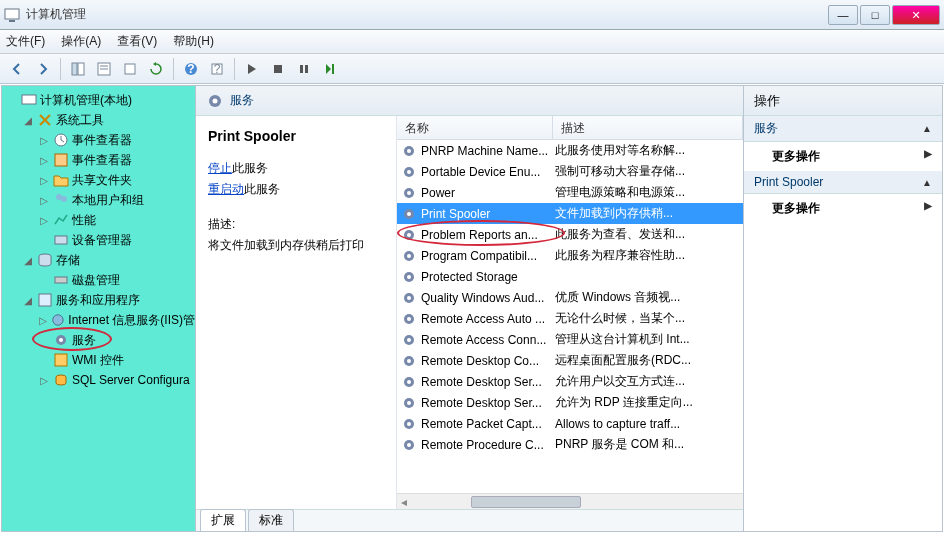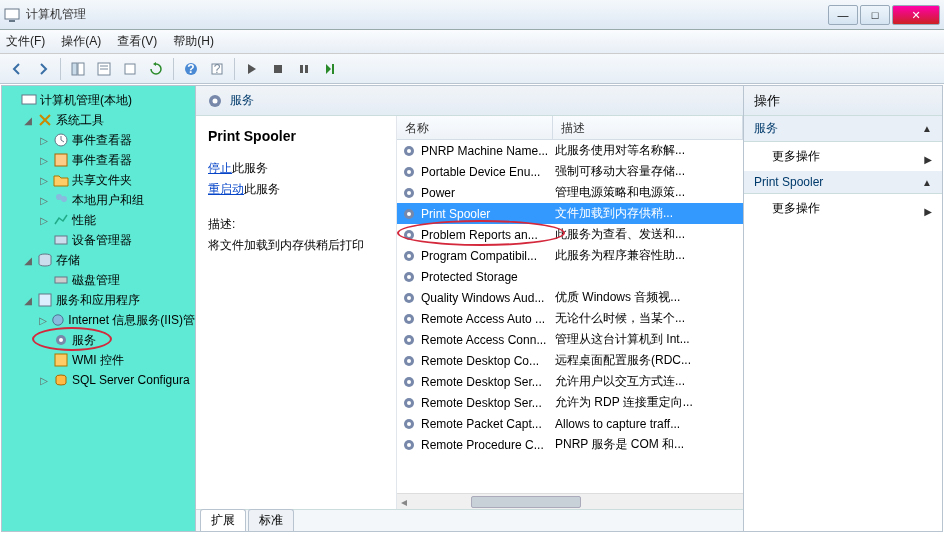--- a/index.html
+++ b/index.html
@@ -50,21 +50,21 @@
 .hscroll { height: 16px; background: #f0f0f0; border-top: 1px solid #ddd; display: flex; align-items: center; }
 .hscroll .thumb { height: 12px; background: #c8d0d8; border: 1px solid #aab; border-radius: 2px; }
 
 .tabs { height: 22px; border-top: 1px solid #cdd; display: flex; align-items: flex-end; padding-left: 4px; background: #f4f7fa; }
 .tab { padding: 2px 10px; border: 1px solid #b8c4d0; border-bottom: none; margin-right: 2px; background: #fff; border-radius: 3px 3px 0 0; font-size: 12px; }
 .tab.inactive { background: #eef2f6; }
 
 .actions { width: 198px; display: flex; flex-direction: column; }
 .actions-h { height: 30px; background: linear-gradient(#f0f4f8,#e4ecf4); border-bottom: 1px solid #cdd; padding: 6px 10px; font-size: 13px; }
 .act-sec { background: #e8eff7; border-bottom: 1px solid #cdd; padding: 4px 10px; display: flex; justify-content: space-between; align-items: center; color: #003a6b; }
-.act-item { padding: 6px 10px 6px 28px; display: flex; justify-content: space-between; align-items: flex-end; }
+.act-item { padding: 6px 10px 6px 28px; display: flex; justify-content: space-between; align-items: flex-start; font-weight: bold; }
 .tri { font-size: 10px; color: #333; }
 
 .gear { fill: #78a; }
 svg { display: block; }
 </style>
 </head>
 <body>
 
 <div class="titlebar">
   <svg class="icon" viewBox="0 0 16 16">

